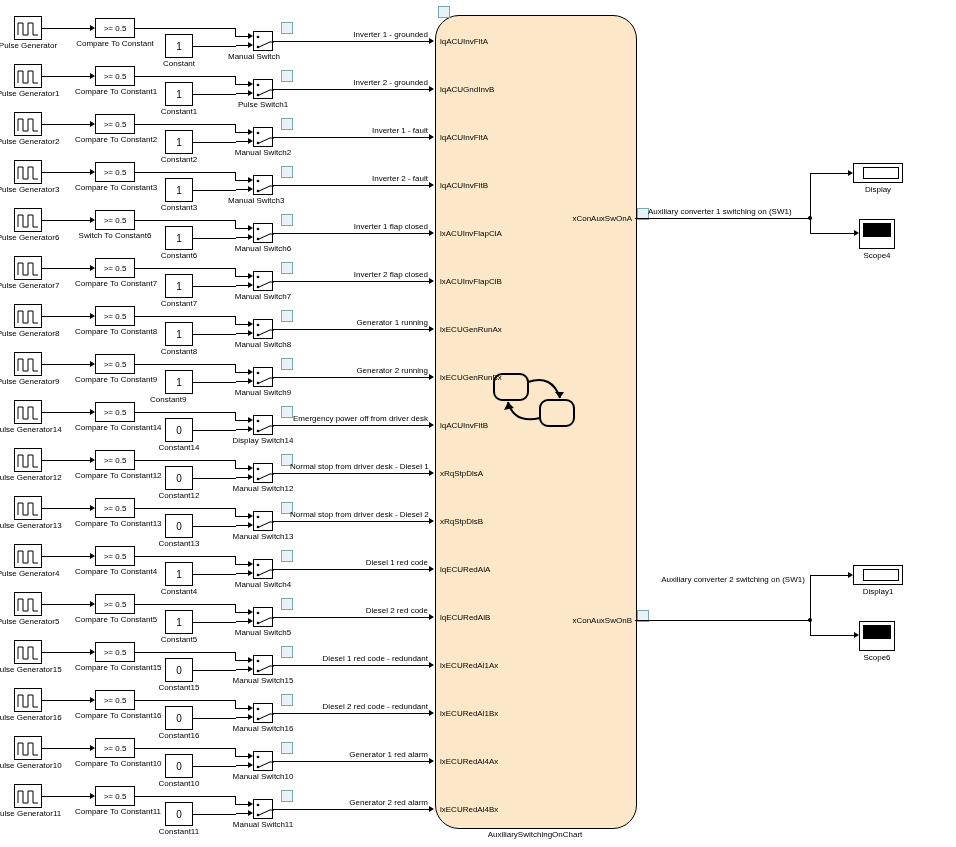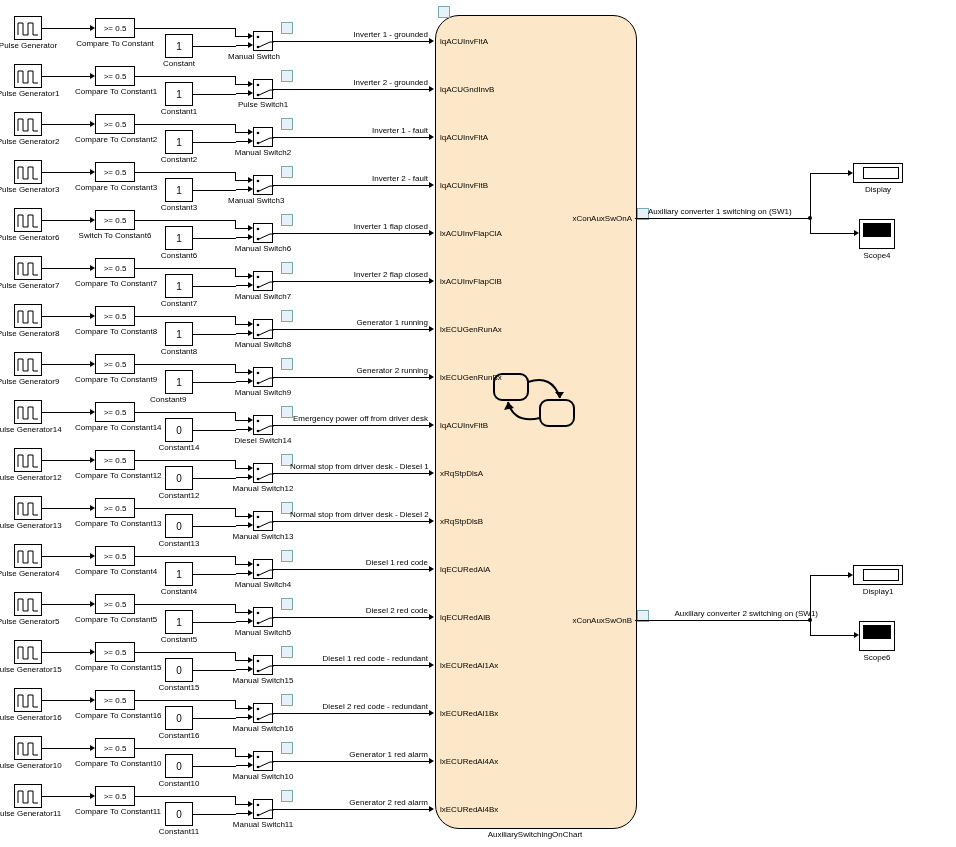--- a/index.html
+++ b/index.html
@@ -407,21 +407,21 @@
     <div class="wire wire-v" style="left:236px;top:429px;height:1px"></div>
     <div class="wire wire-h" style="left:236px;top:429px;width:14px"></div>
     <div class="arrowR" style="left:248px;top:426px"></div>
     <div class="block switch-block" style="left:253px;top:415px"><svg width="20" height="20">
         <circle cx="4" cy="5" r="1.3" fill="#000"></circle>
         <circle cx="4" cy="15" r="1.3" fill="#000"></circle>
         <line x1="16" y1="10" x2="5" y2="15" stroke="#000"></line>
         <line x1="16" y1="10" x2="20" y2="10" stroke="#000"></line>
       </svg></div>
     <div class="switch-badge" style="left:281px;top:406px"></div>
-    <div class="label" style="left:228px;top:436px;width:70px;text-align:center">Diesel Switch14</div>
+    <div class="label" style="left:228px;top:436px;width:70px;text-align:center">Display Switch14</div>
     <div class="wire wire-h" style="left:273px;top:425px;width:158px"></div>
     <div class="arrowR" style="left:429px;top:422px"></div>
     <div class="label" style="left:290px;top:414px;width:138px;text-align:right">Emergency power off from driver desk</div>
     <div class="port-label" style="left:440px;top:421px">lqACUInvFltB</div>
     <div class="block pulse-block" style="left:14px;top:448px"><svg width="28" height="24">
         <path class="pulse-glyph" d="M3 18 L3 6 L8 6 L8 18 L13 18 L13 6 L18 6 L18 18 L23 18"></path>
       </svg></div>
     <div class="label" style="left:-6px;top:473px;width:68px;text-align:center">Pulse Generator12</div>
     <div class="wire wire-h" style="left:42px;top:460px;width:50px"></div>
     <div class="arrowR" style="left:90px;top:457px"></div>
@@ -706,21 +706,21 @@
     <div class="wire wire-h" style="left:810px;top:233px;width:46px"></div>
     <div class="arrowR" style="left:854px;top:230px"></div>
     <div class="block scope-block" style="left:859px;top:219px">
       <div class="scope-screen"></div>
     </div>
     <div class="label" style="left:845px;top:251px;width:64px;text-align:center">Scope4</div>
     <div style="position:absolute;left:808px;top:216px;width:4px;height:4px;background:#000;border-radius:50%"></div>
     <div class="out-label-left" style="left:560px;top:616px;width:72px">xConAuxSwOnB</div>
     <div class="switch-badge" style="left:637px;top:610px"></div>
     <div class="wire wire-h" style="left:635px;top:620px;width:175px"></div>
-    <div class="label" style="left:648px;top:609px;width:170px;text-align:right">Auxiliary converter 2 switching on (SW1)</div>
+    <div class="label" style="left:648px;top:575px;width:170px;text-align:center">Auxiliary converter 2 switching on (SW1)</div>
     <div class="wire wire-v" style="left:810px;top:575px;height:45px"></div>
     <div class="wire wire-h" style="left:810px;top:575px;width:40px"></div>
     <div class="arrowR" style="left:848px;top:572px"></div>
     <div class="block display-block" style="left:853px;top:565px">
       <div class="display-inner"></div>
     </div>
     <div class="label" style="left:843px;top:587px;width:70px;text-align:center">Display1</div>
     <div class="wire wire-v" style="left:810px;top:620px;height:15px"></div>
     <div class="wire wire-h" style="left:810px;top:635px;width:46px"></div>
     <div class="arrowR" style="left:854px;top:632px"></div>

